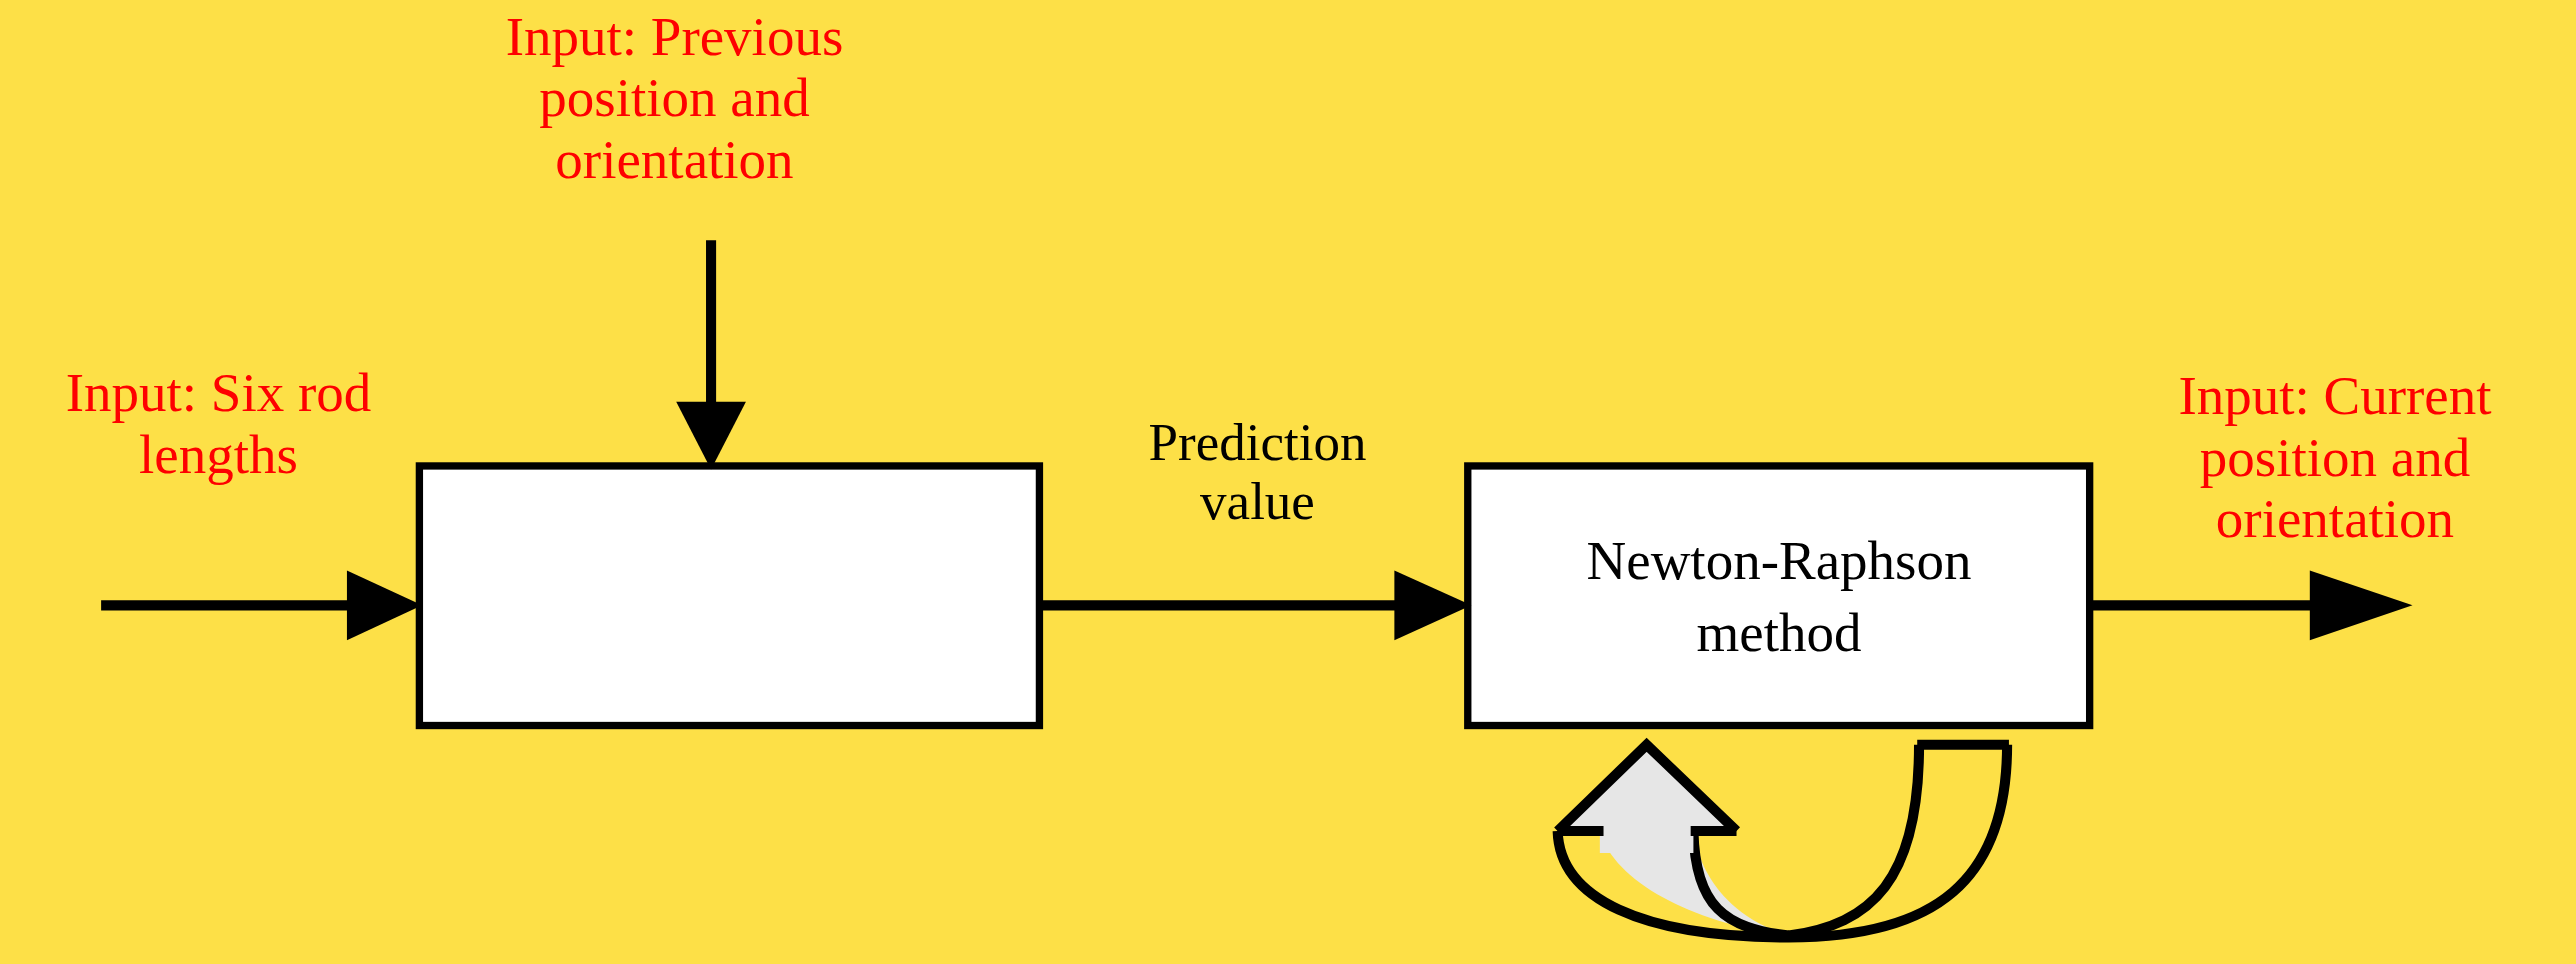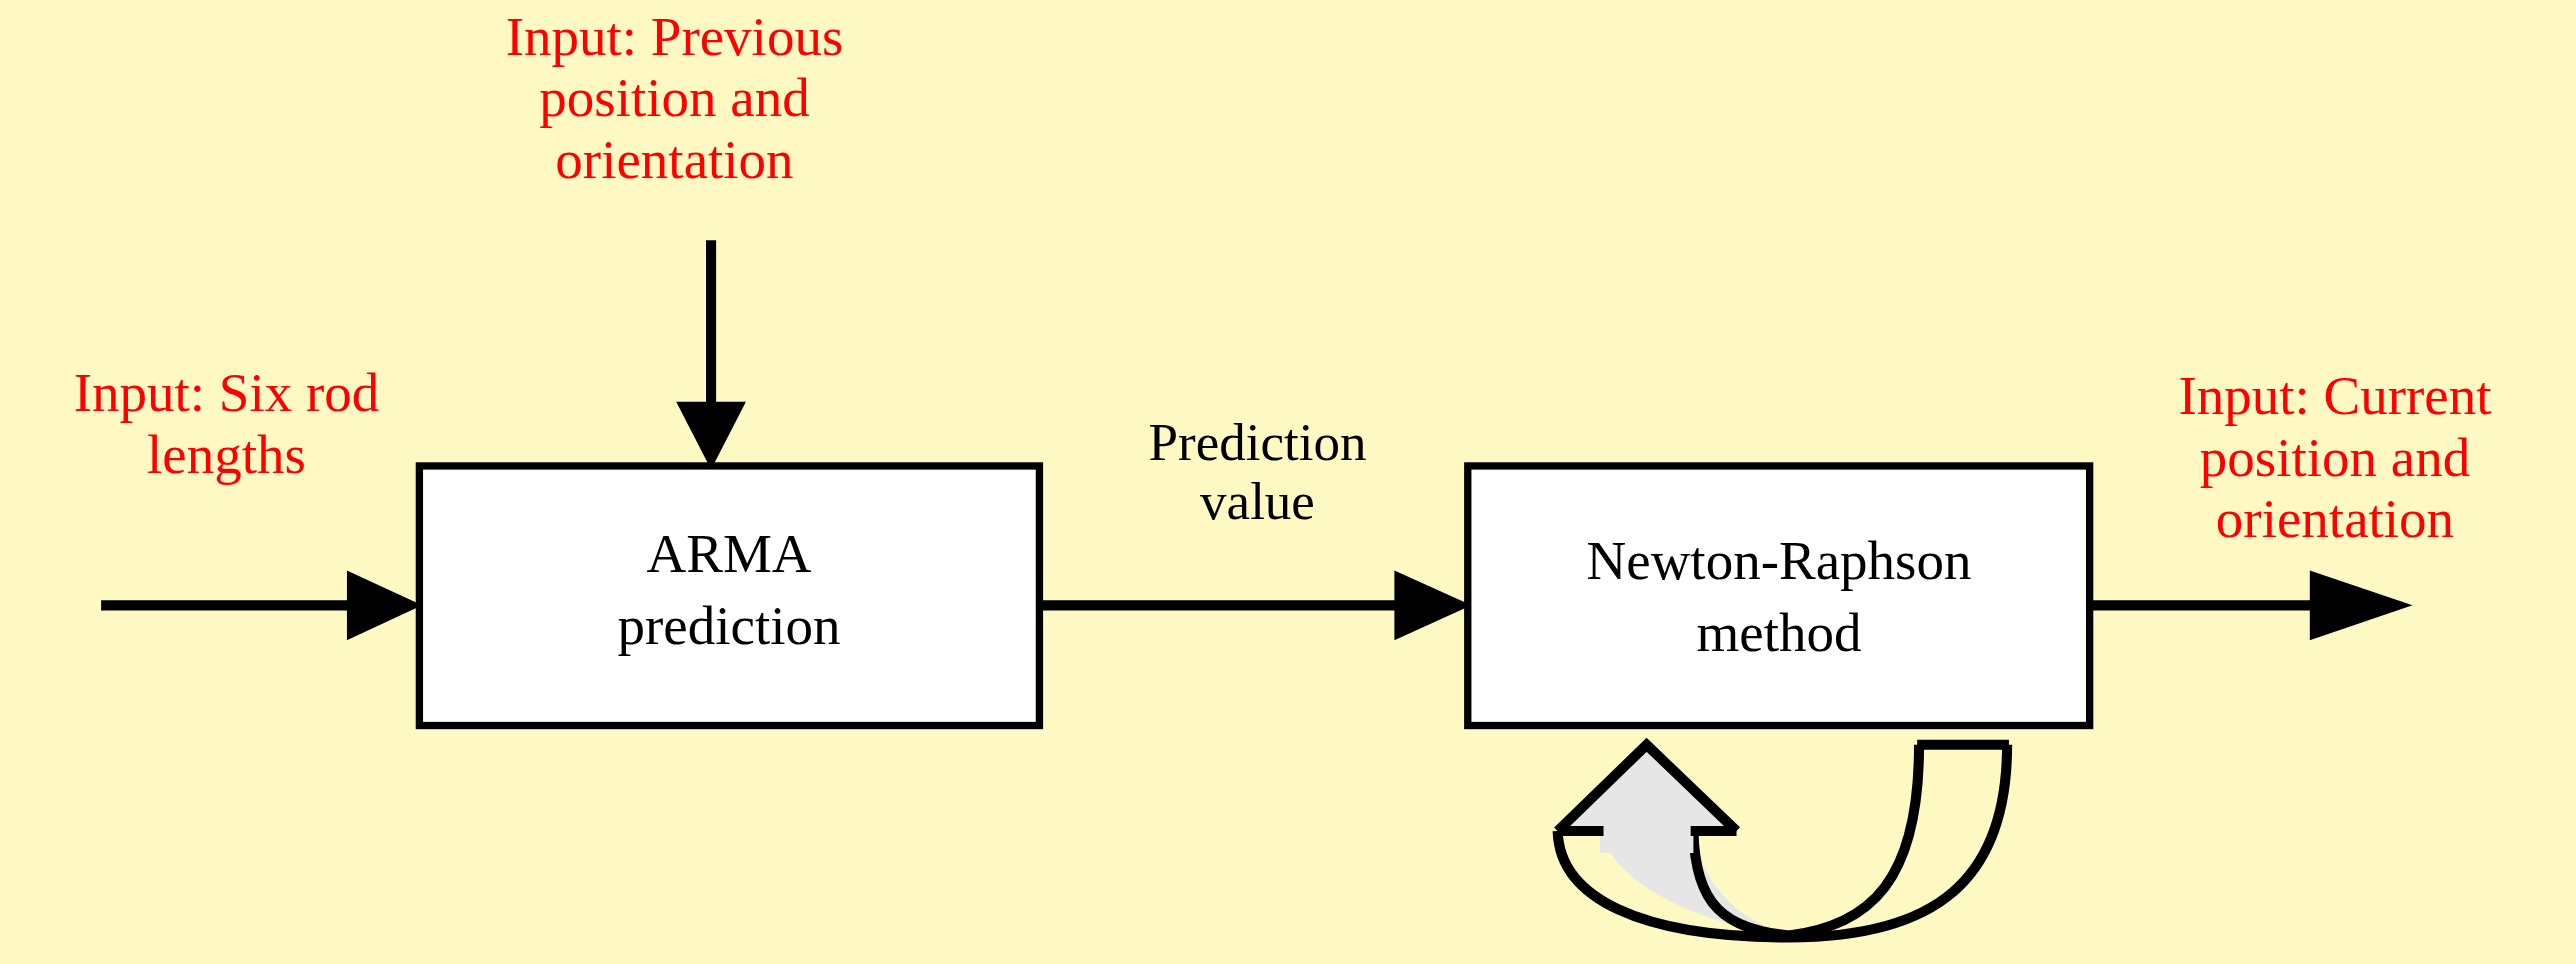--- a/index.html
+++ b/index.html
@@ -8,21 +8,21 @@
     padding: 0;
     background: #ffffff;
   }
   body {
     font-family: "Liberation Serif", "DejaVu Serif", serif;
   }
   #canvas {
     position: relative;
     width: 2576px;
     height: 964px;
-    background: #fef9c3;
+    background: #fde047;
     overflow: hidden;
   }
   #diagram-svg {
     position: absolute;
     left: 0;
     top: 0;
     width: 2576px;
     height: 964px;
     display: block;
   }
@@ -45,21 +45,21 @@
   }
   .box-lbl {
     color: #000000;
     font-size: 55px;
     text-align: center;
     line-height: 1.30;
   }
 
   
   #label-input-previous { left: 459px;  top: 5.5px;   width: 431px; }
-  #label-input-rods     { left: 20px;   top: 362px; width: 413px; }
+  #label-input-rods     { left: 12px;   top: 362px; width: 413px; }
   #label-prediction     { left: 1083px; top: 413px; width: 349px; }
   #label-output-current { left: 2101px; top: 365px; width: 468px; }
 
   #label-arma           { left: 419px;  top: 518px; width: 620px; }
   #label-newton         { left: 1468px; top: 525px; width: 622px; }
 </style>
 </head>
 <body>
 
 <div id="canvas">
@@ -132,20 +132,18 @@
   <div class="lbl red-lbl" id="label-input-rods">Input: Six rod
 lengths</div>
 
   <div class="lbl black-lbl" id="label-prediction">Prediction
 value</div>
 
   <div class="lbl red-lbl" id="label-output-current">Input: Current
 position and
 orientation</div>
 
-  <div class="lbl box-lbl" id="label-arma">ARMA
-prediction</div>
 
   <div class="lbl box-lbl" id="label-newton">Newton-Raphson
 method</div>
 
 </div>
 
 
 </body></html>

